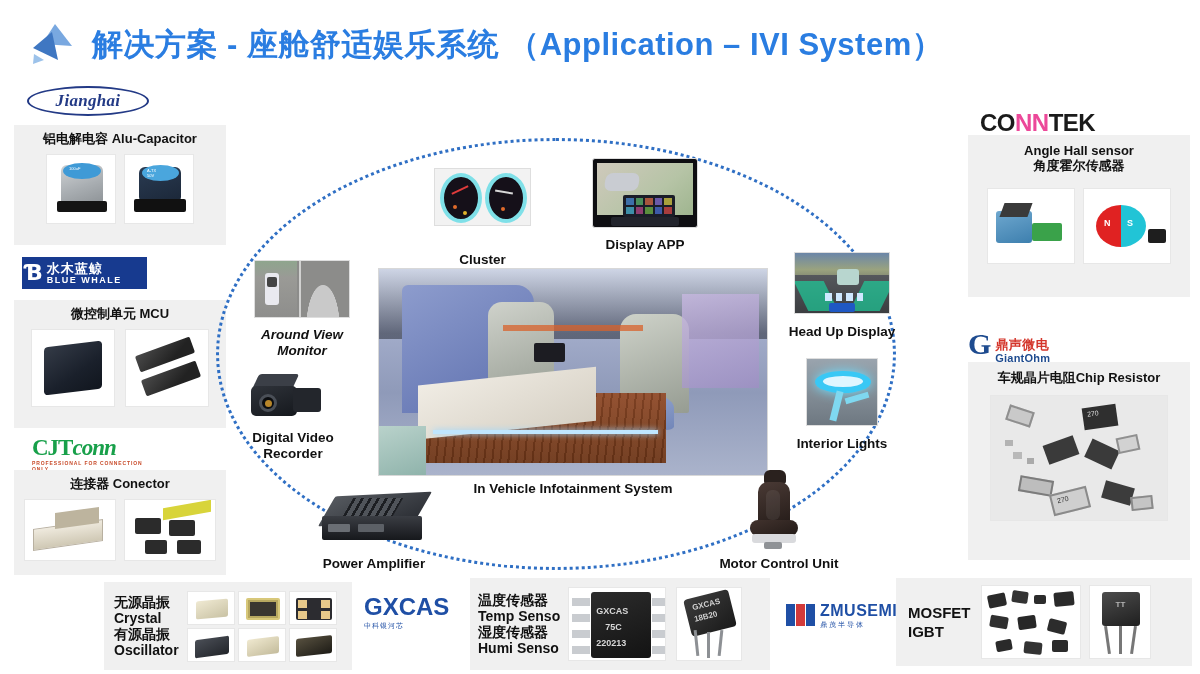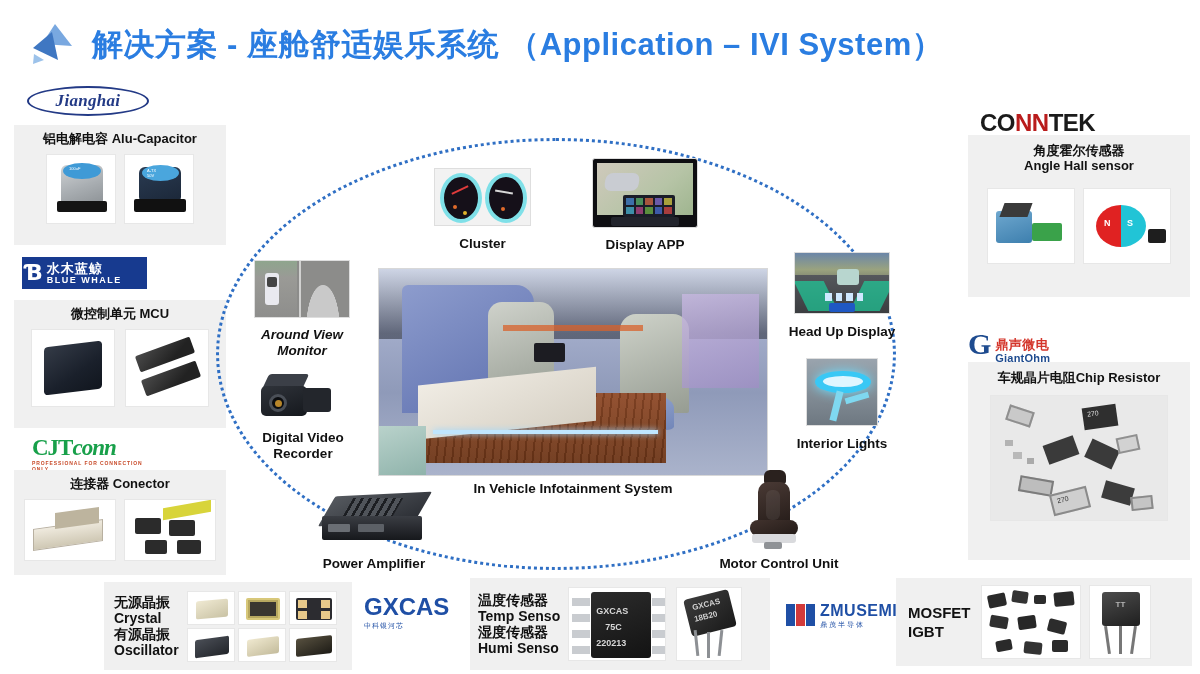--- a/index.html
+++ b/index.html
@@ -63,21 +63,21 @@
 
   .logo-zmusemi { width:130px; height:30px; display:flex; align-items:center; }
   .logo-zmusemi .z-sq { display:flex; gap:1px; margin-right:5px; }
   .logo-zmusemi .z-sq i { display:block; width:9px; height:22px; font-style:normal; }
   .logo-zmusemi .z-txt { display:flex; flex-direction:column; line-height:1;}
   .logo-zmusemi .z-en { font-size:16px; font-weight:700; color:#1f4fa5; letter-spacing:0.5px;}
   .logo-zmusemi .z-cn { font-size:7px; color:#1f4fa5; letter-spacing:2px; margin-top:2px;}
 
   .logo-conntek { width:130px; height:30px; display:flex; align-items:center; }
   .logo-conntek .ct { font-size:24px; font-weight:700; color:#1b1b1b; letter-spacing:-0.5px; font-family:"Liberation Sans", sans-serif;}
-  .logo-conntek .ct .red { color:#b91c1c; }
+  .logo-conntek .ct .red { color:#ec4899; }
 
   .logo-giantohm { width:125px; height:36px; display:flex; align-items:center; }
   .logo-giantohm .go-g { font-size:30px; font-weight:700; color:#1e4b8f; font-family:"Liberation Serif", serif; line-height:1; margin-right:4px;}
   .logo-giantohm .go-txt { display:flex; flex-direction:column; line-height:1;}
   .logo-giantohm .go-cn { font-size:13px; font-weight:700; color:#d4352a; letter-spacing:0.5px;margin-top:13px;}
   .logo-giantohm .go-en { font-size:11px; font-weight:700; color:#1e4b8f; letter-spacing:0.2px; margin-top:2px;}
 
   
   .ellipse {
     position:absolute;
@@ -179,22 +179,22 @@
       </div>
     </div>
   </div>
 
   <div class="logo logo-conntek" style="left:980px; top:108px;">
     <span class="ct"><span>CO</span><span class="red">NN</span><span>TEK</span></span>
   </div>
 
   <div class="panel" style="left:968px; top:135px; width:222px; height:162px;">
     <div class="panel-title" style="padding-top:8px;">
+      <div>Angle Hall sensor</div>
       <div>角度霍尔传感器</div>
-      <div>Angle Hall sensor</div>
     </div>
     <div class="photo-row" style="gap:8px;padding-top:10px;">
       <div class="photo" style="width:88px;height:76px;">
         <div style="position:absolute;left:8px;top:22px;width:36px;height:32px;background:linear-gradient(160deg,#6fa8cf,#3d7fae);border-radius:3px;"></div>
         <div style="position:absolute;left:14px;top:14px;width:28px;height:14px;background:#3a3a3a;transform:skewX(-20deg);"></div>
         <div style="position:absolute;left:44px;top:34px;width:30px;height:18px;background:#3aa24a;border-radius:2px;"></div>
       </div>
       <div class="photo" style="width:88px;height:76px;">
         <div style="position:absolute;left:12px;top:16px;width:50px;height:42px;border-radius:50%;overflow:hidden;">
           <div style="position:absolute;left:0;top:0;width:25px;height:42px;background:#e02222;"></div>
@@ -260,21 +260,21 @@
   <div class="node" style="left:434px; top:168px;">
     <div class="thumb" style="width:97px;height:58px;background:#f2f2f2;">
       <div style="position:absolute;left:5px;top:4px;width:42px;height:50px;border-radius:50%;background:#151019;border:4px solid #7fe0e8;"></div>
       <div style="position:absolute;left:50px;top:4px;width:42px;height:50px;border-radius:50%;background:#151019;border:4px solid #7fe0e8;"></div>
       <div style="position:absolute;left:16px;top:20px;width:18px;height:2px;background:#e03b3b;transform:rotate(-25deg);"></div>
       <div style="position:absolute;left:60px;top:22px;width:18px;height:2px;background:#d8d8d8;transform:rotate(10deg);"></div>
       <div style="position:absolute;left:18px;top:36px;width:4px;height:4px;border-radius:50%;background:#e06b2b;"></div>
       <div style="position:absolute;left:28px;top:42px;width:4px;height:4px;border-radius:50%;background:#e0b32b;"></div>
       <div style="position:absolute;left:66px;top:38px;width:4px;height:4px;border-radius:50%;background:#e06b2b;"></div>
     </div>
-    <div class="node-label" style="margin-top:10px;">Cluster</div>
+    <div class="node-label" style="margin-top:26px;">Cluster</div>
   </div>
 
   <div class="node" style="left:592px; top:158px;">
     <div class="thumb" style="width:106px;height:70px;background:#0e0e12;border-radius:3px;">
       <div style="position:absolute;left:4px;top:4px;right:4px;bottom:12px;background:linear-gradient(140deg,#cfc9bc,#b6c4a6 60%,#9fb58f);"></div>
       <div style="position:absolute;left:12px;top:14px;width:34px;height:18px;background:#c9ccd2;border-radius:7px;transform:skewX(-8deg);"></div>
       <div style="position:absolute;left:30px;top:36px;width:52px;height:22px;background:#1a1d28;border-radius:2px;display:grid;grid-template-columns:repeat(5,1fr);gap:2px;padding:3px;">
         <i style="background:#3d6fa8;display:block;"></i>
           <i style="background:#4a8f5a;display:block;"></i>
           <i style="background:#a8563d;display:block;"></i>
@@ -298,21 +298,21 @@
       <div style="position:absolute;left:10px;top:12px;width:14px;height:32px;background:#e9e9ef;border-radius:3px;"></div>
       <div style="position:absolute;left:12px;top:16px;width:10px;height:10px;background:#444;border-radius:2px;"></div>
       <div style="position:absolute;left:44px;top:0;width:2px;height:58px;background:rgba(255,255,255,.6);"></div>
     </div>
     <div class="node-label" style="margin-top:9px;width:96px;">
       <div>Around View</div>
       <div>Monitor</div>
     </div>
   </div>
 
-  <div class="node" style="left:253px; top:370px;">
+  <div class="node" style="left:243px; top:370px;">
     <div class="thumb" style="width:88px;height:54px;border:none;background:transparent;">
       <div style="position:absolute;left:12px;top:4px;width:40px;height:18px;background:#3b3f47;transform:skewX(-25deg);border-radius:3px;"></div>
       <div style="position:absolute;left:8px;top:16px;width:46px;height:30px;background:linear-gradient(160deg,#2f333a,#15181d);border-radius:5px;"></div>
       <div style="position:absolute;left:16px;top:24px;width:18px;height:18px;border-radius:50%;background:#0b0d10;border:3px solid #4a4f57;"></div>
       <div style="position:absolute;left:22px;top:30px;width:7px;height:7px;border-radius:50%;background:#b8862a;"></div>
       <div style="position:absolute;left:50px;top:18px;width:28px;height:24px;background:#23262c;border-radius:3px;"></div>
     </div>
     <div class="node-label" style="margin-top:6px;width:100px;">
       <div>Digital Video</div>
       <div>Recorder</div>

